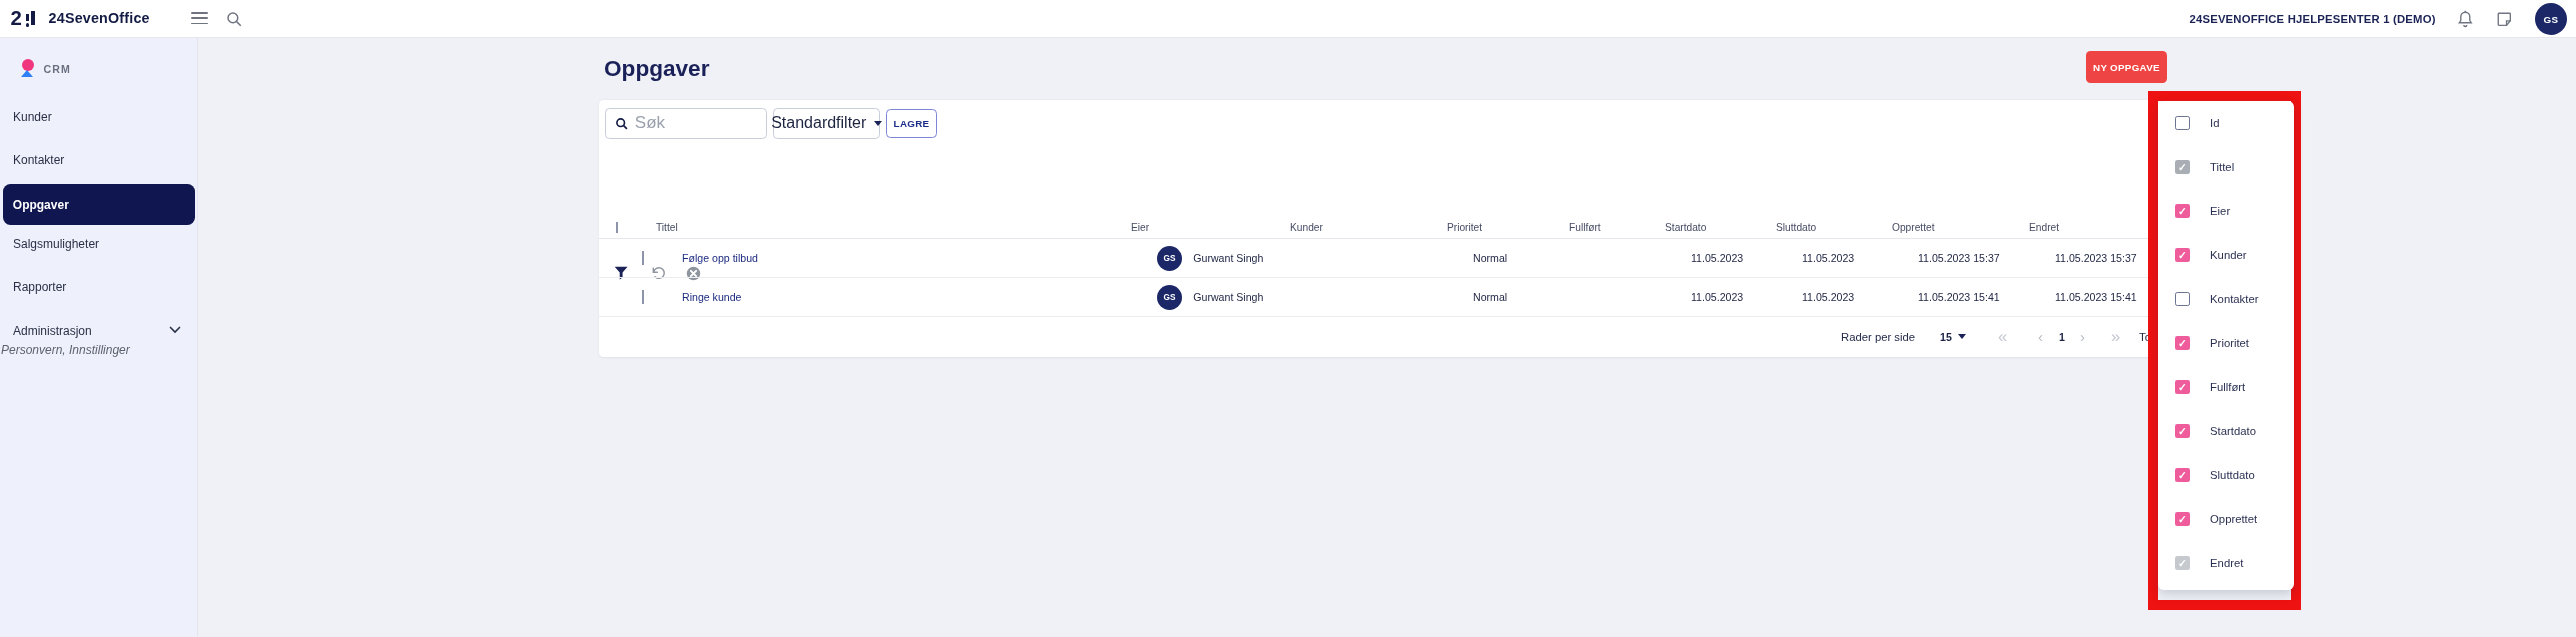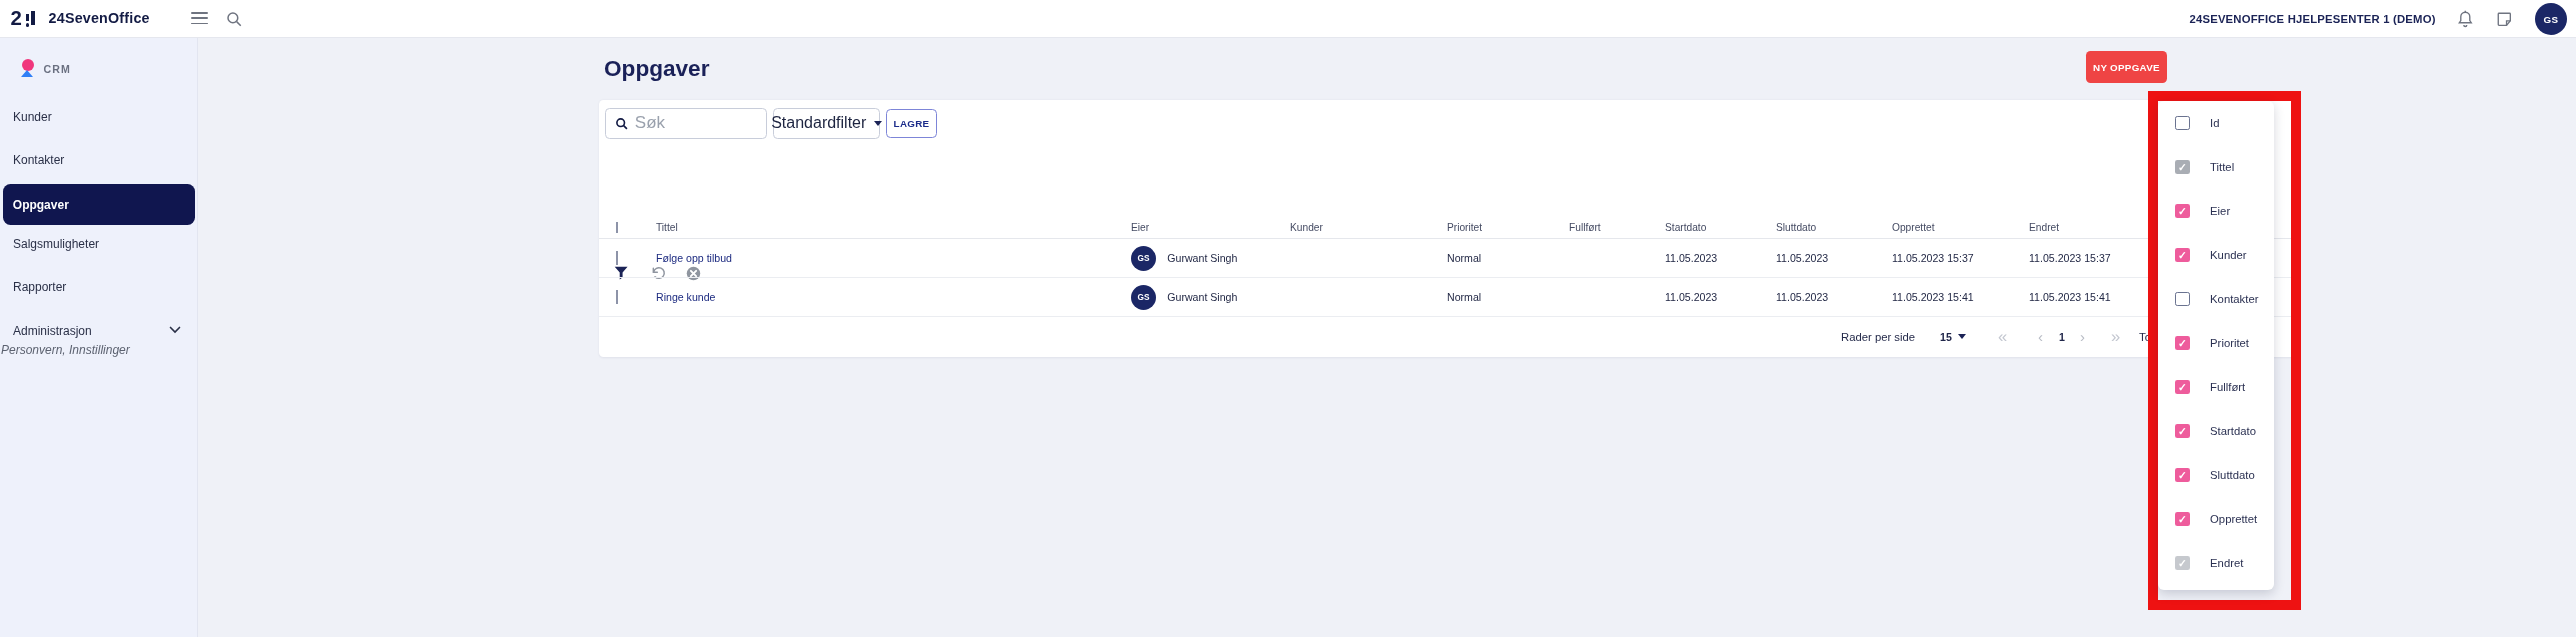--- a/index.html
+++ b/index.html
@@ -94,21 +94,21 @@
     grid-template-columns:41px 475px 159px 157px 122px 96px 111px 116px 137px auto;
     align-items:center;
   }
   .trow > div { padding-left:16px; overflow:hidden; white-space:nowrap; }
   .trow > .cbcell { padding-left:16.6px; }
   .thead {
     position:absolute; left:0; top:116px; width:1700px; height:23.4px;
     border-bottom:0.8px solid #e5e7ec;
   }
   .thead > div { font-size:10.2px; font-weight:500; color:#454b63; }
-  .rrow { position:absolute; left:0; width:1700px; height:39px; border-bottom:0.8px solid #ebedf1; }
+  .rrow { position:absolute; left:0; width:1700px; height:39px; border-bottom:0.8px solid #ebedf1;padding-left:26px; }
   .row1 { top:139px; } .row2 { top:178px; }
   .cell { font-size:10.6px; font-weight:500; color:#232946; }
   .cell-link { font-size:10.6px; font-weight:500; color:#1d2b80; cursor:pointer; }
   .row-cb {
     width:13.6px; height:13.6px; border:1.5px solid #8d93a8; border-radius:3px; background:#fff; cursor:pointer;
   }
   .eier-cell { display:flex; align-items:center; gap:11.3px; }
   .avatar-sm {
     width:25px; height:25px; border-radius:50%; background:#1b2766; color:#fff;
     font-size:8.3px; font-weight:700; display:flex; align-items:center; justify-content:center; flex:none;
@@ -120,21 +120,21 @@
   .pag-label { font-size:11.3px; color:#242a4a; font-weight:500; }
   .pag-num { font-size:10.6px; font-weight:600; color:#20264a; }
   .pag-arrow { font-size:16.6px; color:#c3c7d0; cursor:pointer; line-height:39px; font-weight:400; }
   .pag-arrow-sm { font-size:15px; color:#b7bbc4; cursor:pointer; line-height:39px; }
   
   .red-box {
     position:absolute; left:2148px; top:91px; width:153px; height:519px;
     border:10.6px solid #ee1212; z-index:10;
   }
   .col-panel {
-    position:absolute; left:0; top:0; width:116px; height:489px;
+    position:absolute; left:0; top:0; width:136px; height:489px;
     background:#ffffff; border-radius:6px; box-shadow:0 3.8px 10.6px rgba(20,26,60,.18);
     padding-top:0;
   }
   .cp-item { height:44px; display:flex; align-items:center; padding-left:17.4px; cursor:pointer; }
   .cp-label { margin-left:20.4px; font-size:11.3px; font-weight:500; color:#2b3152; }
   .cb { width:14.3px; height:14.3px; border-radius:2.3px; flex:none; position:relative; }
   .cb-unchecked { background:#fff; border:1.5px solid #6a7390; }
   .cb-checked { color:#fff; font-size:10.6px; font-weight:700; display:flex; align-items:center; justify-content:center; }
   .cb-pink { background:#ee5c9c; }
   .cb-gray { background:#a9adb4; }

